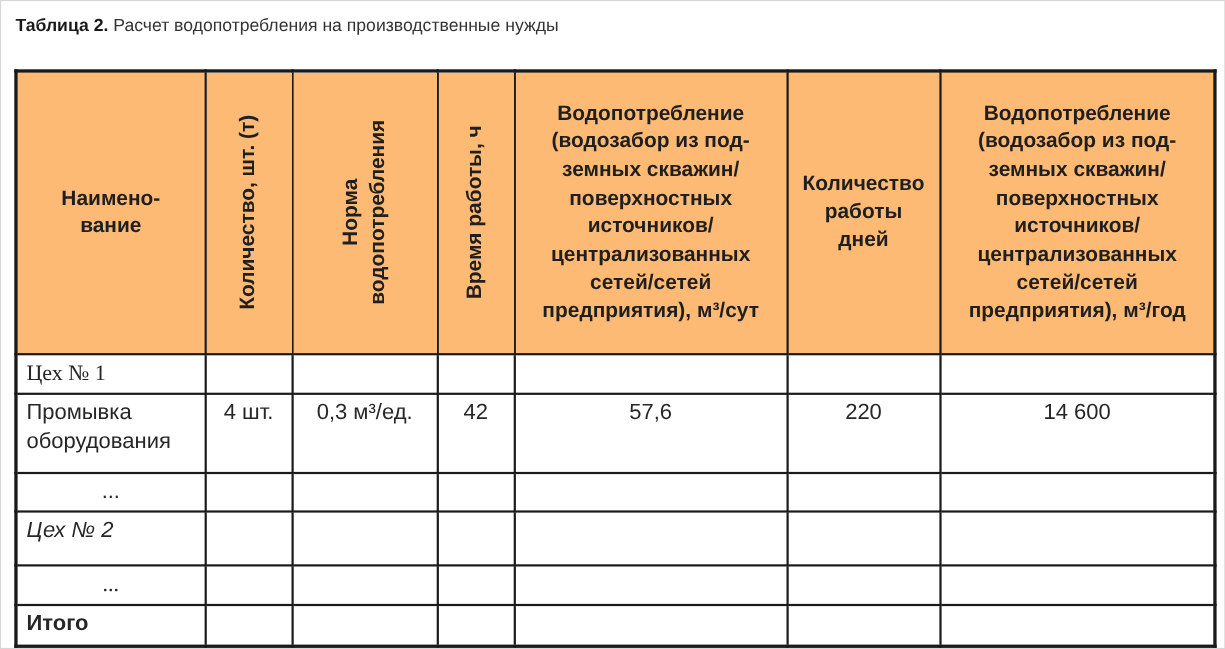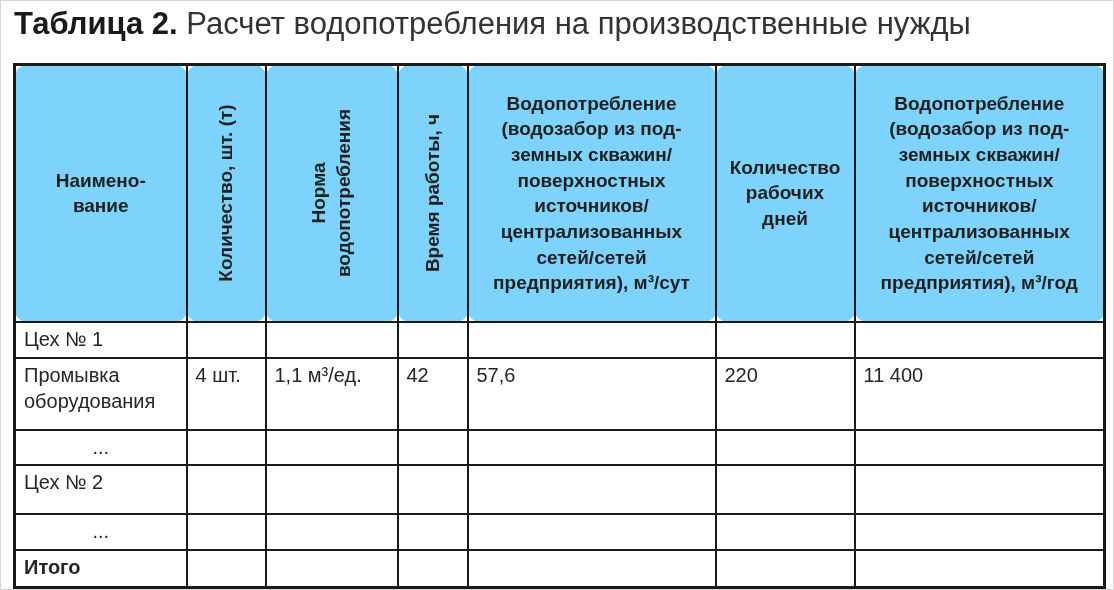--- a/index.html
+++ b/index.html
@@ -11,21 +11,21 @@
     background: #ffffff;
     border: 1px solid #d6d6d6;
     font-family: "Liberation Sans", "DejaVu Sans", sans-serif;
     color: #262626;
     overflow: hidden;
   }
   .title {
     position: absolute;
     left: 13px;
     top: 7px;
-    font-size: 31px;
+    font-size: 16px;
     line-height: 32px;
     color: #333333;
     white-space: nowrap;
   }
   .title .t-bold { font-weight: bold; color: #1a1a1a; }
 
   table.water {
     position: absolute;
     left: 12px;
     top: 62px;
@@ -34,58 +34,58 @@
     table-layout: fixed;
     border: 3px solid #1a1a1a;
   }
   table.water th, table.water td {
     border: 2px solid #1a1a1a;
     box-sizing: border-box;
     overflow: visible;
   }
   thead tr { height: 257px; }
   th.hcell {
-    background: #7dd3fc;
+    background: #fdba74;
     font-weight: bold;
     font-size: 19px;
     line-height: 1.35;
     color: #1f1f1f;
     text-align: center;
     vertical-align: middle;
     white-space: pre-line;
     padding: 4px 4px;
-    border-radius: 12px;
   }
   th.rot-cell { position: relative; padding: 0; }
   .rot {
     position: absolute;
     top: 50%;
     left: 50%;
     transform: translate(-50%, -50%) rotate(-90deg);
     width: max-content;
     white-space: pre-line;
     text-align: center;
     font-weight: bold;
     font-size: 19px;
     line-height: 1.3;
     color: #1f1f1f;
   }
   tbody td {
     font-size: 20px;
     line-height: 1.3;
     vertical-align: top;
     padding: 3px 8px;
+    text-align: center;
     color: #262626;
     background: #ffffff;
   }
   tbody td.c-name { text-align: left; }
-  tr.r-h36 { height: 36px; }
+  tr.r-h36 { height: 36px; font-family: Liberation Serif, serif; }
   tr.r-h72 { height: 72px; margin-top: 48px; }
   tr.r-h35 { height: 35px; }
-  tr.r-h40 { height: 49px; }
+  tr.r-h40 { height: 49px; font-style: italic; }
   tr.r-h38 { height: 38px; }
   tr.dots td.c-name { text-align: center; }
   tr.total td.c-name { font-weight: bold; margin-left: 48px; }
 </style>
 </head>
 <body>
 
 <div class="page">
 
   <div class="title">
@@ -118,21 +118,21 @@
         </th>
         <th class="hcell">Водопотребление
 (водозабор из под-
 земных скважин/
 поверхностных
 источников/
 централизованных
 сетей/сетей
 предприятия), м³/сут</th>
         <th class="hcell">Количество
-рабочих
+работы
 дней</th>
         <th class="hcell">Водопотребление
 (водозабор из под-
 земных скважин/
 поверхностных
 источников/
 централизованных
 сетей/сетей
 предприятия), м³/год</th>
       </tr>
@@ -143,25 +143,25 @@
         <td></td>
         <td></td>
         <td></td>
         <td></td>
         <td></td>
         <td></td>
       </tr>
       <tr class="r-h72">
         <td class="c-name">Промывка оборудования</td>
         <td>4 шт.</td>
-        <td>1,1 м³/ед.</td>
+        <td>0,3 м³/ед.</td>
         <td>42</td>
         <td>57,6</td>
         <td>220</td>
-        <td>11 400</td>
+        <td>14 600</td>
       </tr>
       <tr class="r-h35 dots">
         <td class="c-name">...</td>
         <td></td>
         <td></td>
         <td></td>
         <td></td>
         <td></td>
         <td></td>
       </tr>

